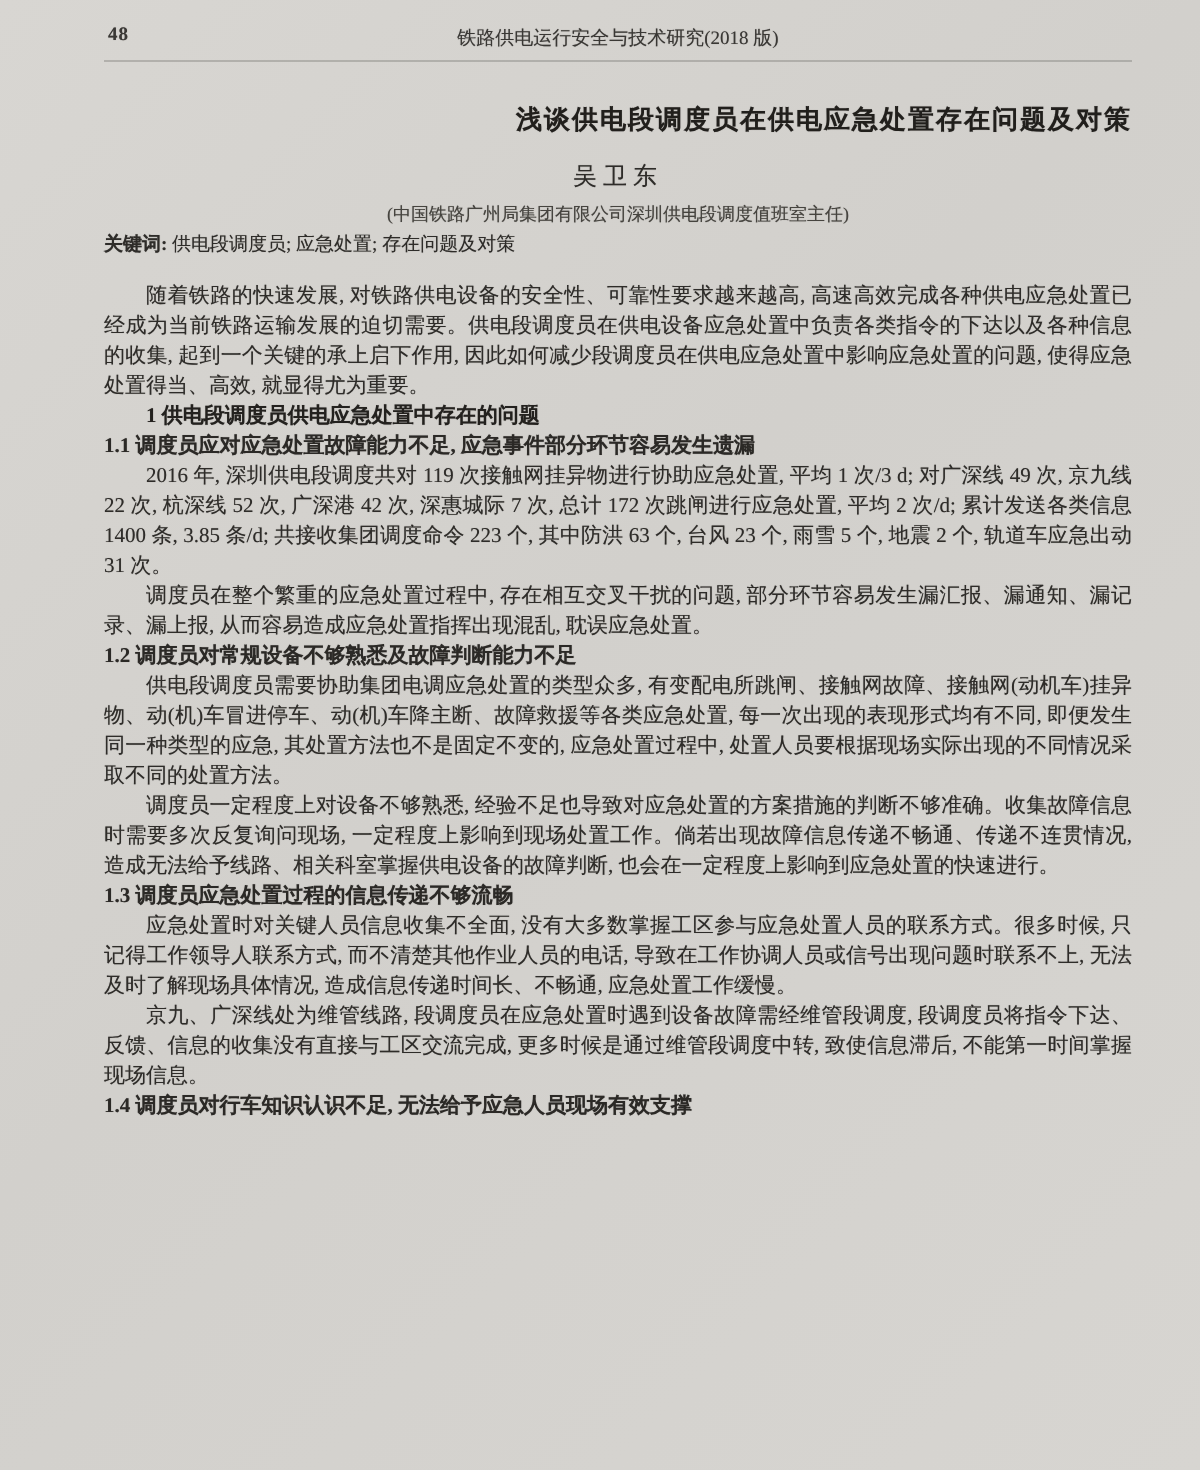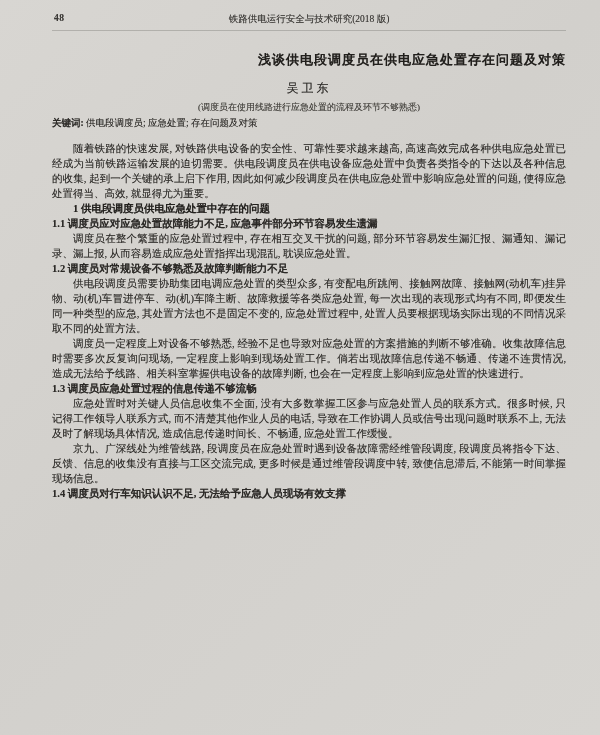--- a/index.html
+++ b/index.html
@@ -104,32 +104,33 @@
 
   <div class="header">
     <span class="page-num">48</span>
     <span>铁路供电运行安全与技术研究(2018 版)</span>
   </div>
 
   <div class="title">浅谈供电段调度员在供电应急处置存在问题及对策</div>
 
   <div class="author">吴卫东</div>
 
-  <div class="affiliation">(调度员在使用线路进行应急处置的流程及环节不够熟悉)</div>
+  <div class="affiliation">(中国铁路广州局集团有限公司深圳供电段调度值班室主任)</div>
 
 
   <p class="keywords"><span class="label">关键词:</span> <span class="kw-text">供电段调度员; 应急处置; 存在问题及对策</span></p>
 
   <div class="body-text">
 
     <p>随着铁路的快速发展, 对铁路供电设备的安全性、可靠性要求越来越高, 高速高效完成各种供电应急处置已经成为当前铁路运输发展的迫切需要。供电段调度员在供电设备应急处置中负责各类指令的下达以及各种信息的收集, 起到一个关键的承上启下作用, 因此如何减少段调度员在供电应急处置中影响应急处置的问题, 使得应急处置得当、高效, 就显得尤为重要。</p>
 
     <p class="sec-heading">1  供电段调度员供电应急处置中存在的问题</p>
 
     <p class="sub-heading">1.1  调度员应对应急处置故障能力不足, 应急事件部分环节容易发生遗漏</p>
+    <p>2016 年, 深圳供电段调度共对 119 次接触网挂异物进行协助应急处置, 平均 1 次/3 d; 对广深线 49 次, 京九线 22 次, 杭深线 52 次, 广深港 42 次, 深惠城际 7 次, 总计 172 次跳闸进行应急处置, 平均 2 次/d; 累计发送各类信息 1400 条, 3.85 条/d; 共接收集团调度命令 223 个, 其中防洪 63 个, 台风 23 个, 雨雪 5 个, 地震 2 个, 轨道车应急出动 31 次。</p>
     <p>调度员在整个繁重的应急处置过程中, 存在相互交叉干扰的问题, 部分环节容易发生漏汇报、漏通知、漏记录、漏上报, 从而容易造成应急处置指挥出现混乱, 耽误应急处置。</p>
 
     <p class="sub-heading">1.2  调度员对常规设备不够熟悉及故障判断能力不足</p>
     <p>供电段调度员需要协助集团电调应急处置的类型众多, 有变配电所跳闸、接触网故障、接触网(动机车)挂异物、动(机)车冒进停车、动(机)车降主断、故障救援等各类应急处置, 每一次出现的表现形式均有不同, 即便发生同一种类型的应急, 其处置方法也不是固定不变的, 应急处置过程中, 处置人员要根据现场实际出现的不同情况采取不同的处置方法。</p>
     <p>调度员一定程度上对设备不够熟悉, 经验不足也导致对应急处置的方案措施的判断不够准确。收集故障信息时需要多次反复询问现场, 一定程度上影响到现场处置工作。倘若出现故障信息传递不畅通、传递不连贯情况, 造成无法给予线路、相关科室掌握供电设备的故障判断, 也会在一定程度上影响到应急处置的快速进行。</p>
 
     <p class="sub-heading">1.3  调度员应急处置过程的信息传递不够流畅</p>
     <p>应急处置时对关键人员信息收集不全面, 没有大多数掌握工区参与应急处置人员的联系方式。很多时候, 只记得工作领导人联系方式, 而不清楚其他作业人员的电话, 导致在工作协调人员或信号出现问题时联系不上, 无法及时了解现场具体情况, 造成信息传递时间长、不畅通, 应急处置工作缓慢。</p>
     <p>京九、广深线处为维管线路, 段调度员在应急处置时遇到设备故障需经维管段调度, 段调度员将指令下达、反馈、信息的收集没有直接与工区交流完成, 更多时候是通过维管段调度中转, 致使信息滞后, 不能第一时间掌握现场信息。</p>
 

